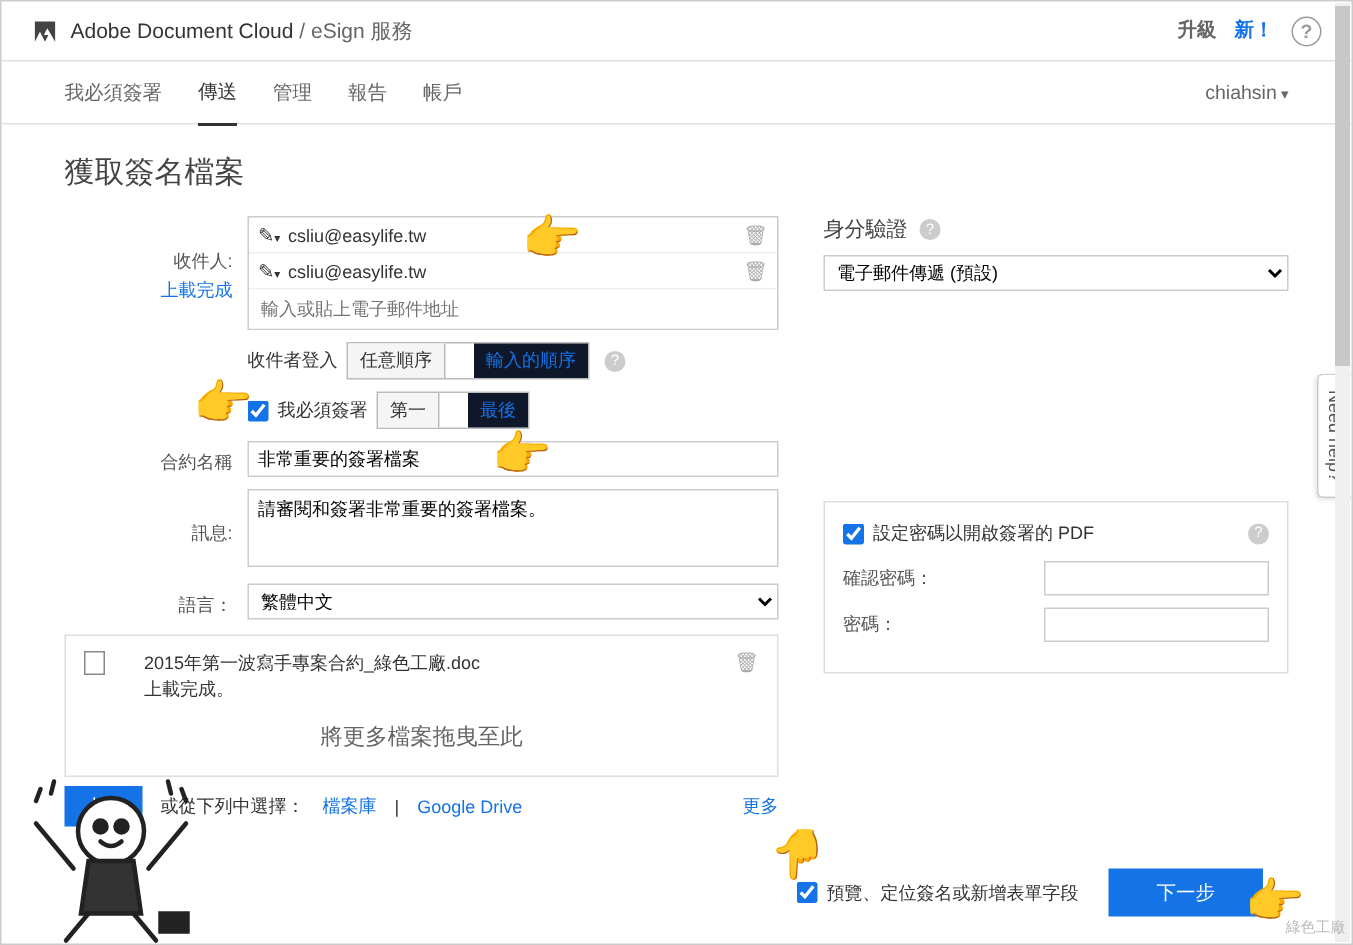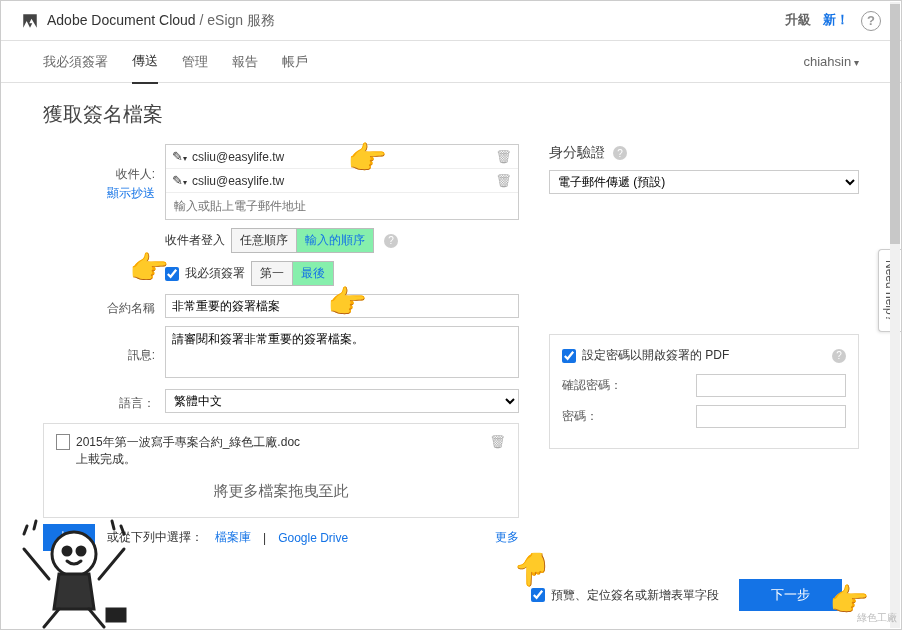--- a/index.html
+++ b/index.html
@@ -28,36 +28,36 @@
 .form-control { flex: 1; }
 .recipient-box { border: 1px solid #ccc; }
 .recipient-row { display: flex; align-items: center; padding: 4px 6px; border-bottom: 1px solid #eee; }
 .pen-icon { width: 14px; display: inline-block; }
 .recipient-email { flex: 1; padding: 0 6px; color: #333; font-size: 12px; }
 .trash-icon { color: #aaa; cursor: pointer; font-size: 13px; }
 .recipient-input { border: none; padding: 6px 8px; width: 100%; color: #999; font-size: 12px; outline: none; }
 .seg-group { display: inline-flex; border: 1px solid #bbb; }
 .seg-btn { padding: 3px 8px; background: #f5f5f5; cursor: pointer; font-size: 12px; border-right: 1px solid #bbb; }
 .seg-btn:last-child { border-right: none; }
-.seg-btn.active { background: #86efac; color: #1473e6; }
+.seg-btn.active { background: #0f172a; color: #1473e6; margin-left: 19px; }
 .inline-help { display: inline-flex; width: 14px; height: 14px; background: #ccc; border-radius: 50%; color: #fff; font-size: 10px; align-items: center; justify-content: center; margin-left: 4px; }
 .checkbox-row { display: flex; align-items: center; gap: 6px; font-size: 12px; }
 input[type="checkbox"] { accent-color: #1473e6; width: 14px; height: 14px; }
 input[type="text"].std { width: 100%; padding: 4px 6px; border: 1px solid #ccc; font-size: 12px; }
 textarea.std { width: 100%; padding: 4px 6px; border: 1px solid #ccc; font-size: 12px; height: 52px; resize: none; font-family: inherit; }
 select.std { width: 100%; padding: 3px 4px; border: 1px solid #ccc; font-size: 12px; background: #fff; }
 .section-title { font-size: 14px; color: #444; margin-bottom: 8px; display: flex; align-items: center; gap: 4px; }
 .panel { border: 1px solid #ddd; padding: 12px; }
 .panel-row { display: flex; align-items: center; margin-bottom: 8px; font-size: 12px; }
 .panel-row label { width: 76px; color: #555; }
 .panel-row input[type="password"] { flex: 1; border: 1px solid #ccc; padding: 3px 5px; max-width: 150px; margin-left: auto; }
 .file-panel { border: 1px solid #ddd; padding: 10px 12px; margin-top: 10px; }
 .file-row { display: flex; align-items: flex-start; gap: 6px; font-size: 12px; }
 .doc-icon { width: 14px; height: 16px; border: 1px solid #888; display: inline-block; position: relative; }
-.file-text { flex: 1; }
+.file-text { flex: 1; margin-left: 20px; }
 .drop-hint { text-align: center; color: #666; padding: 14px 0 6px; font-size: 15px; }
 .upload-row { display: flex; align-items: center; gap: 12px; margin-top: 6px; font-size: 12px; }
 .upload-btn { background: #1473e6; color: #fff; padding: 5px 14px; cursor: pointer; border: none; font-size: 12px; }
 .more-link { margin-left: auto; }
 .footer-bar { position: absolute; bottom: 8px; left: 0; right: 12px; padding: 10px 47px; display: flex; align-items: center; justify-content: flex-end; gap: 20px; }
 .next-btn { background: #1473e6; color: #fff; padding: 7px 32px; border: none; cursor: pointer; font-size: 13px; }
 .need-help { position: absolute; right: 0; top: 248px; writing-mode: vertical-rl; background: #fff; border: 1px solid #ccc; border-right: none; padding: 10px 4px; font-size: 12px; color: #555; cursor: pointer; border-radius: 4px 0 0 4px; box-shadow: -1px 1px 3px rgba(0,0,0,0.1); }
 a { color: #1473e6; text-decoration: none; cursor: pointer; }
 .pointer { position: absolute; font-size: 32px; pointer-events: none; transform: scaleX(-1); }
 .mascot { position: absolute; bottom: 0; left: 8px; width: 130px; height: 120px; pointer-events: none; }
@@ -92,21 +92,21 @@
 </div>
 
 <div class="content">
   <div class="page-title">獲取簽名檔案</div>
 
   <div class="two-col">
     <div class="left-col">
       <div class="form-row">
         <div class="form-label">
           <span>收件人:</span>
-          <a>顯示抄送</a>
+          <a>上載完成</a>
         </div>
         <div class="form-control">
           <div class="recipient-box">
             <div class="recipient-row">
               <span class="pen-icon">✎<span style="font-size:8px">▾</span></span>
               <span class="recipient-email">csliu@easylife.tw</span>
               <span class="trash-icon">🗑</span>
             </div>
             <div class="recipient-row">
               <span class="pen-icon">✎<span style="font-size:8px">▾</span></span>

